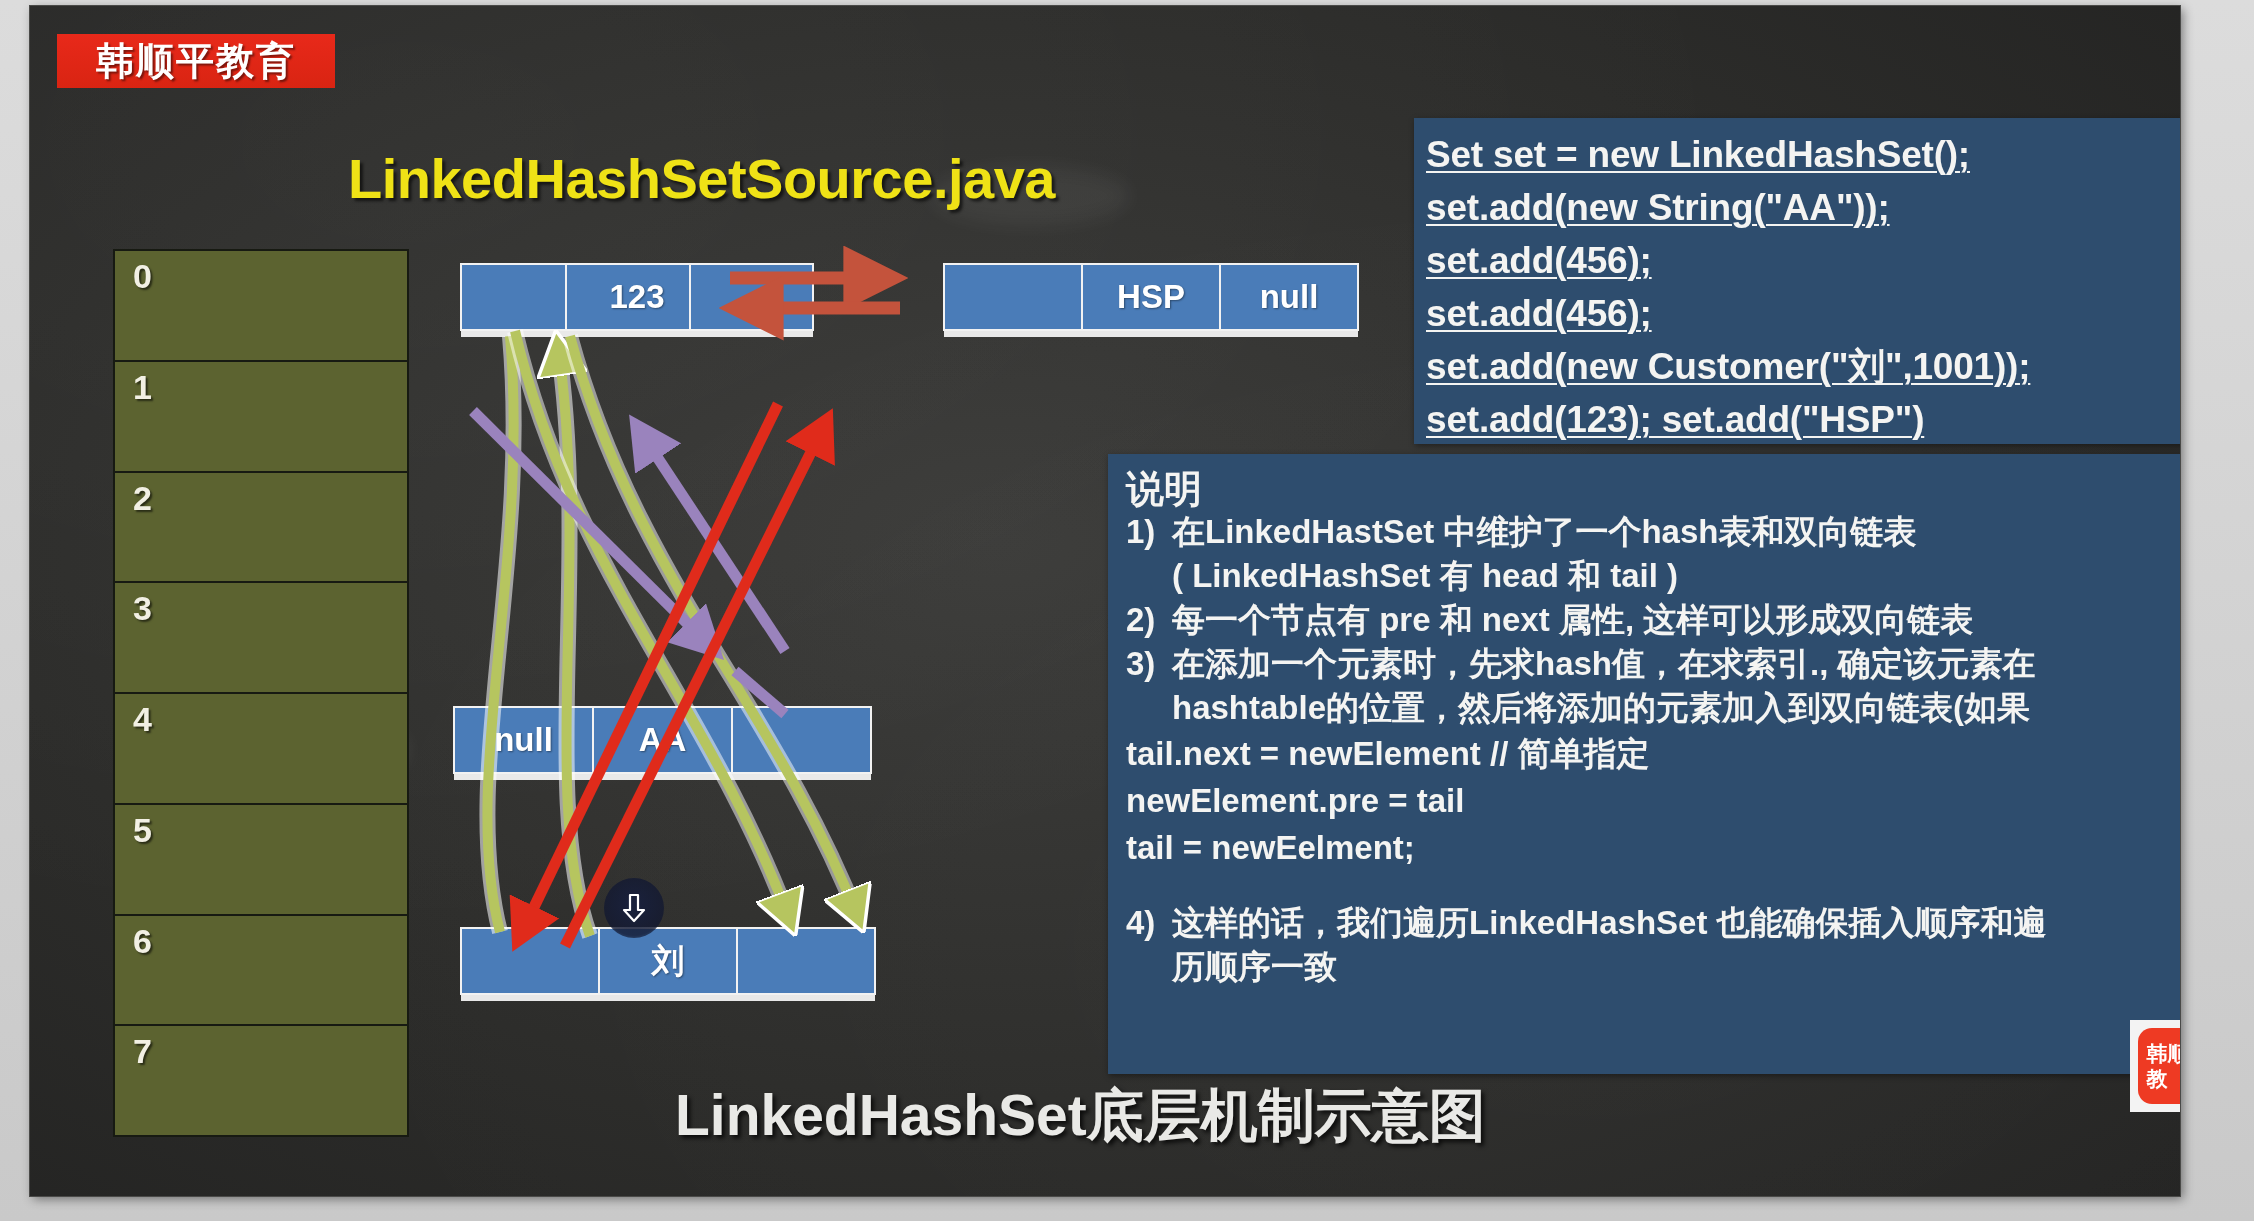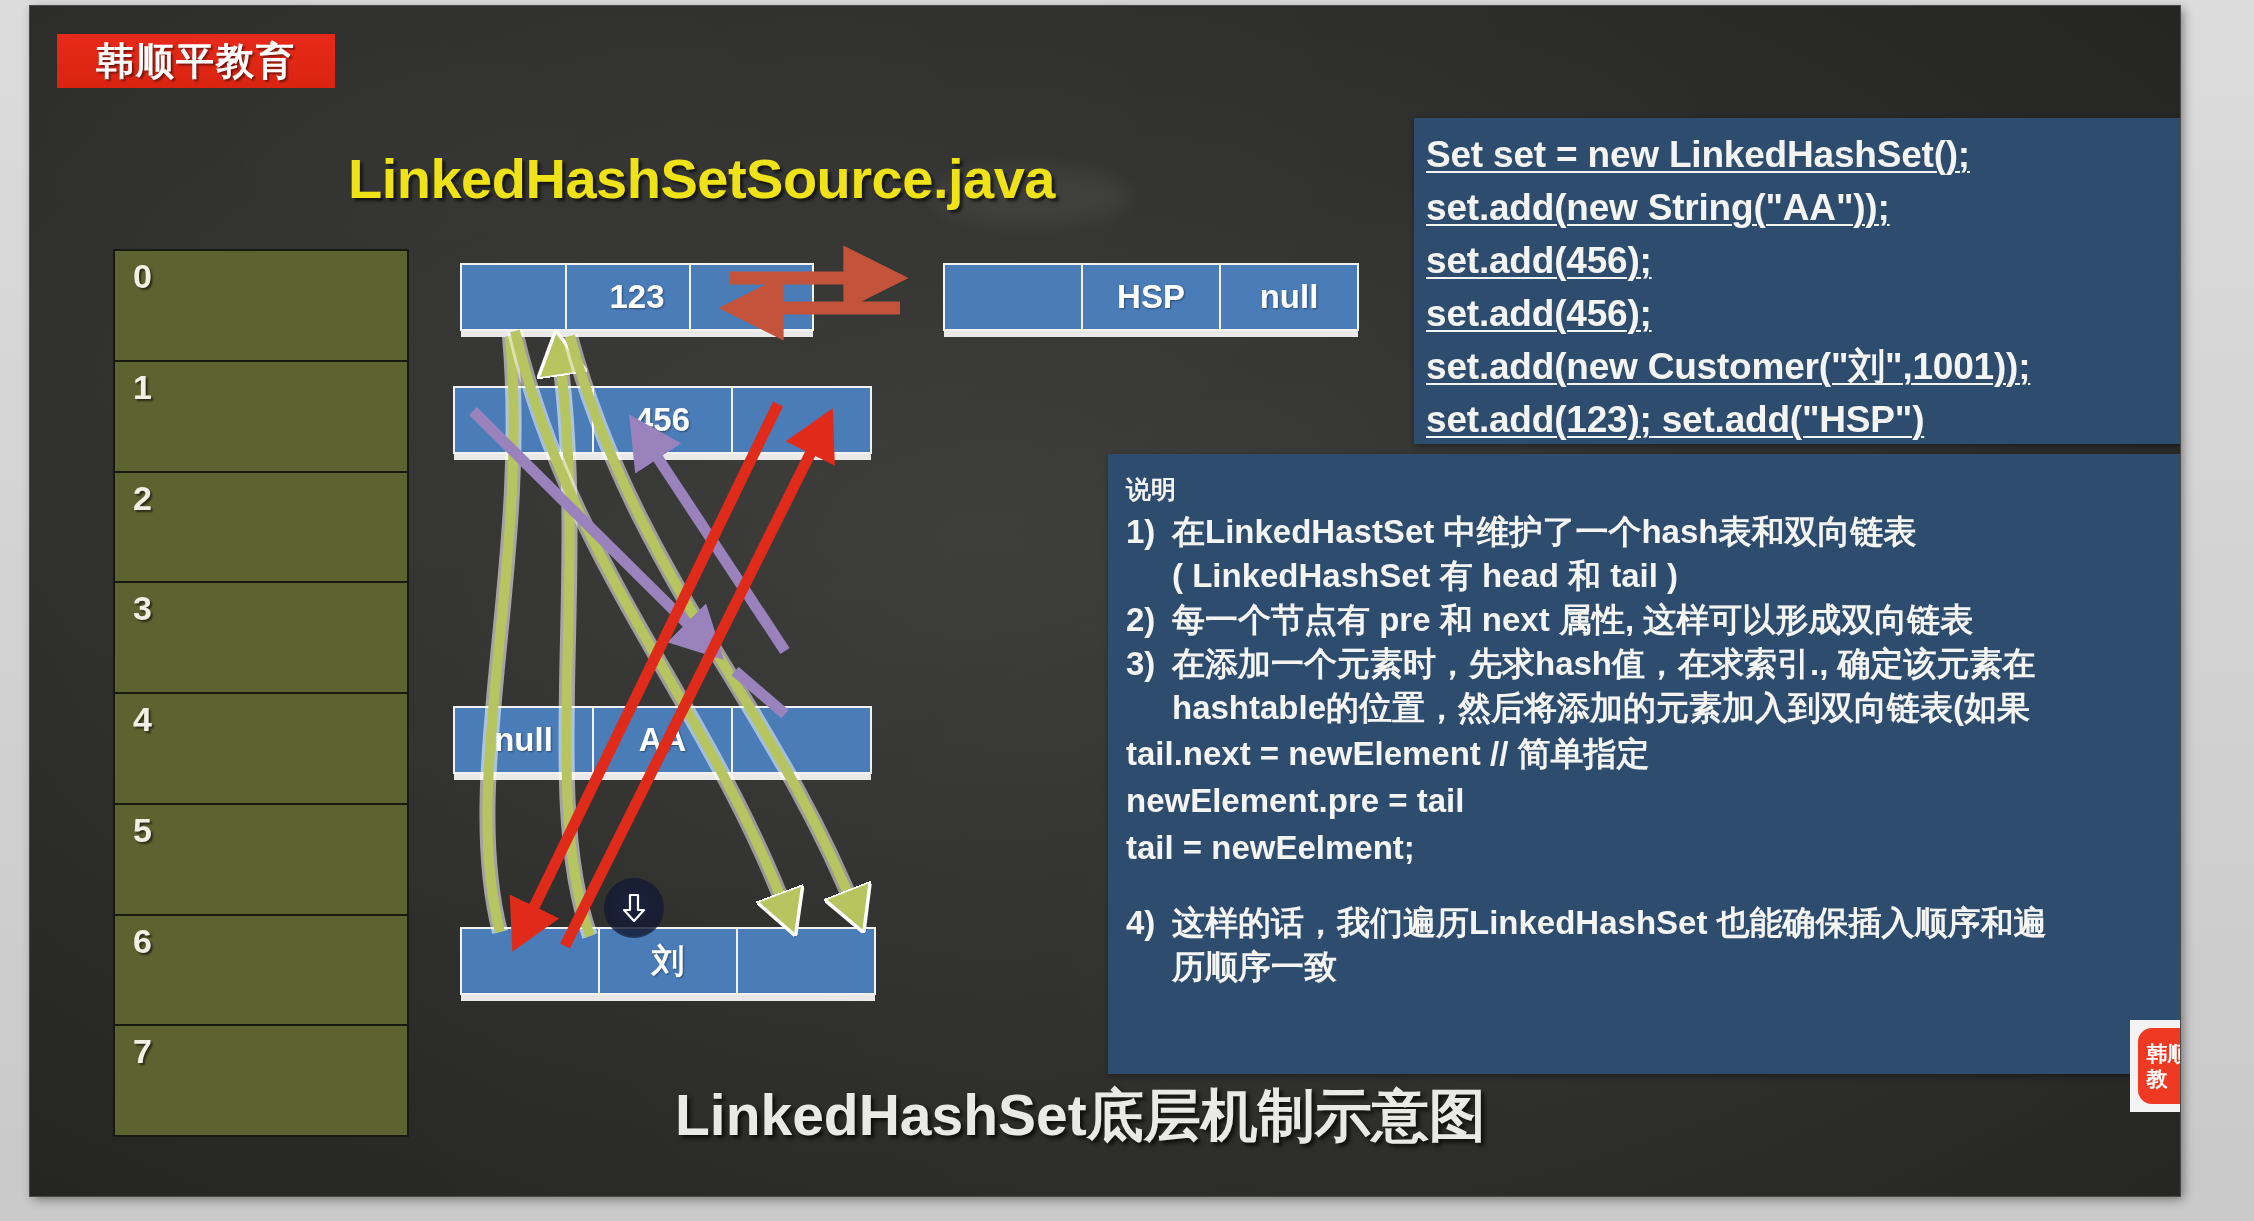--- a/index.html
+++ b/index.html
@@ -128,21 +128,21 @@
     text-decoration-thickness: 2px;
     white-space: nowrap;
     line-height: 53px;
     padding-left: 12px;
     letter-spacing: -0.2px;
   }
   #code-panel { padding-top: 10px; box-sizing: border-box; }
 
   .note-body { padding: 14px 14px 0 18px; box-sizing:border-box; }
   .note-head {
-    color: #f4f4f2; font-size: 25px; font-weight: bold; line-height: 42px;
+    color: #f4f4f2; font-size: 38px; font-weight: bold; line-height: 42px;
   }
   .note-item { display: flex; color: #f4f4f2; font-size: 33px; font-weight: bold; line-height: 44px; }
   .note-num { width: 46px; flex: 0 0 46px; }
   .note-txt { flex: 1 1 auto; }
   .note-sub { color:#f4f4f2; font-size:33px; font-weight:bold; line-height:44px; padding-left:46px; }
   .note-code { color:#f4f4f2; font-size:33px; font-weight:bold; line-height:47px; }
   .note-gap { height: 30px; }
 
   
   #arrows { position: absolute; left:0; top:0; width:2150px; height:1190px; z-index: 6; pointer-events:none;}
@@ -224,25 +224,20 @@
       <div class="cell">123</div>
       <div class="cell"></div>
     </div>
 
     <div class="node" id="node-hsp">
       <div class="cell"></div>
       <div class="cell">HSP</div>
       <div class="cell">null</div>
     </div>
 
-    <div class="node" id="node-456">
-      <div class="cell"></div>
-      <div class="cell">456</div>
-      <div class="cell"></div>
-    </div>
 
     <div class="node" id="node-aa">
       <div class="cell">null</div>
       <div class="cell">AA</div>
       <div class="cell"></div>
     </div>
 
     <div class="node" id="node-liu">
       <div class="cell"></div>
       <div class="cell">刘</div>

